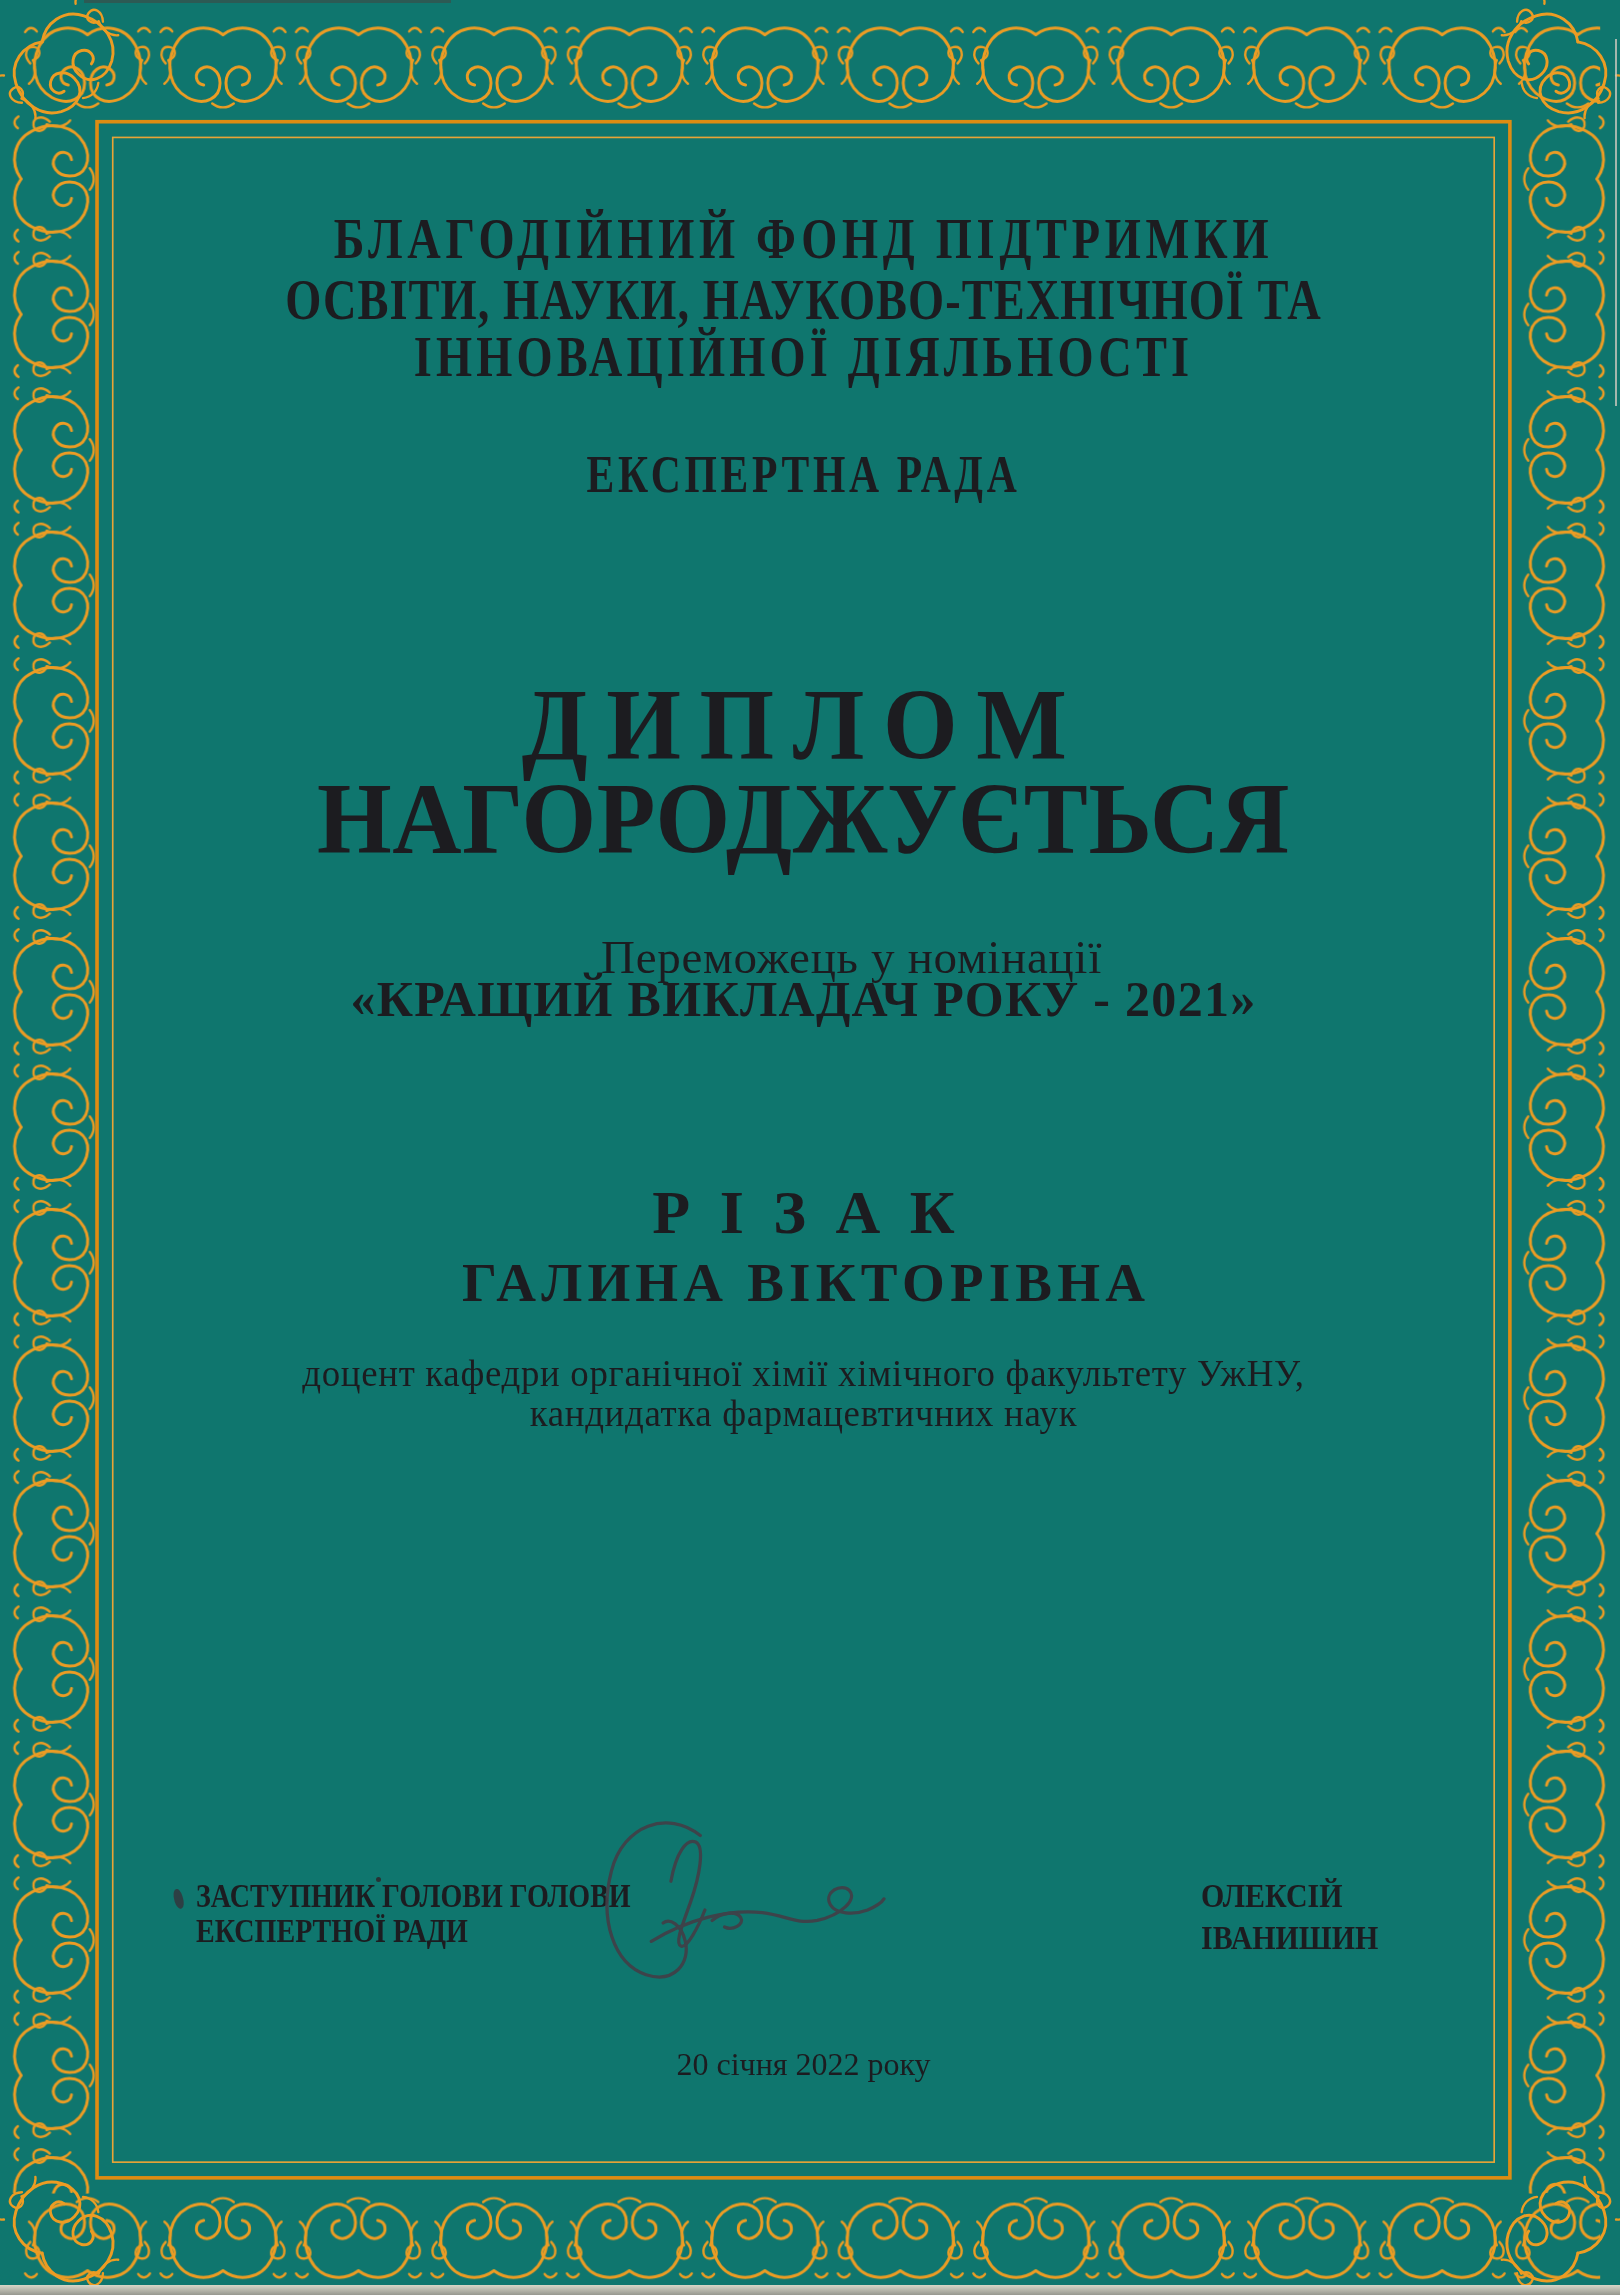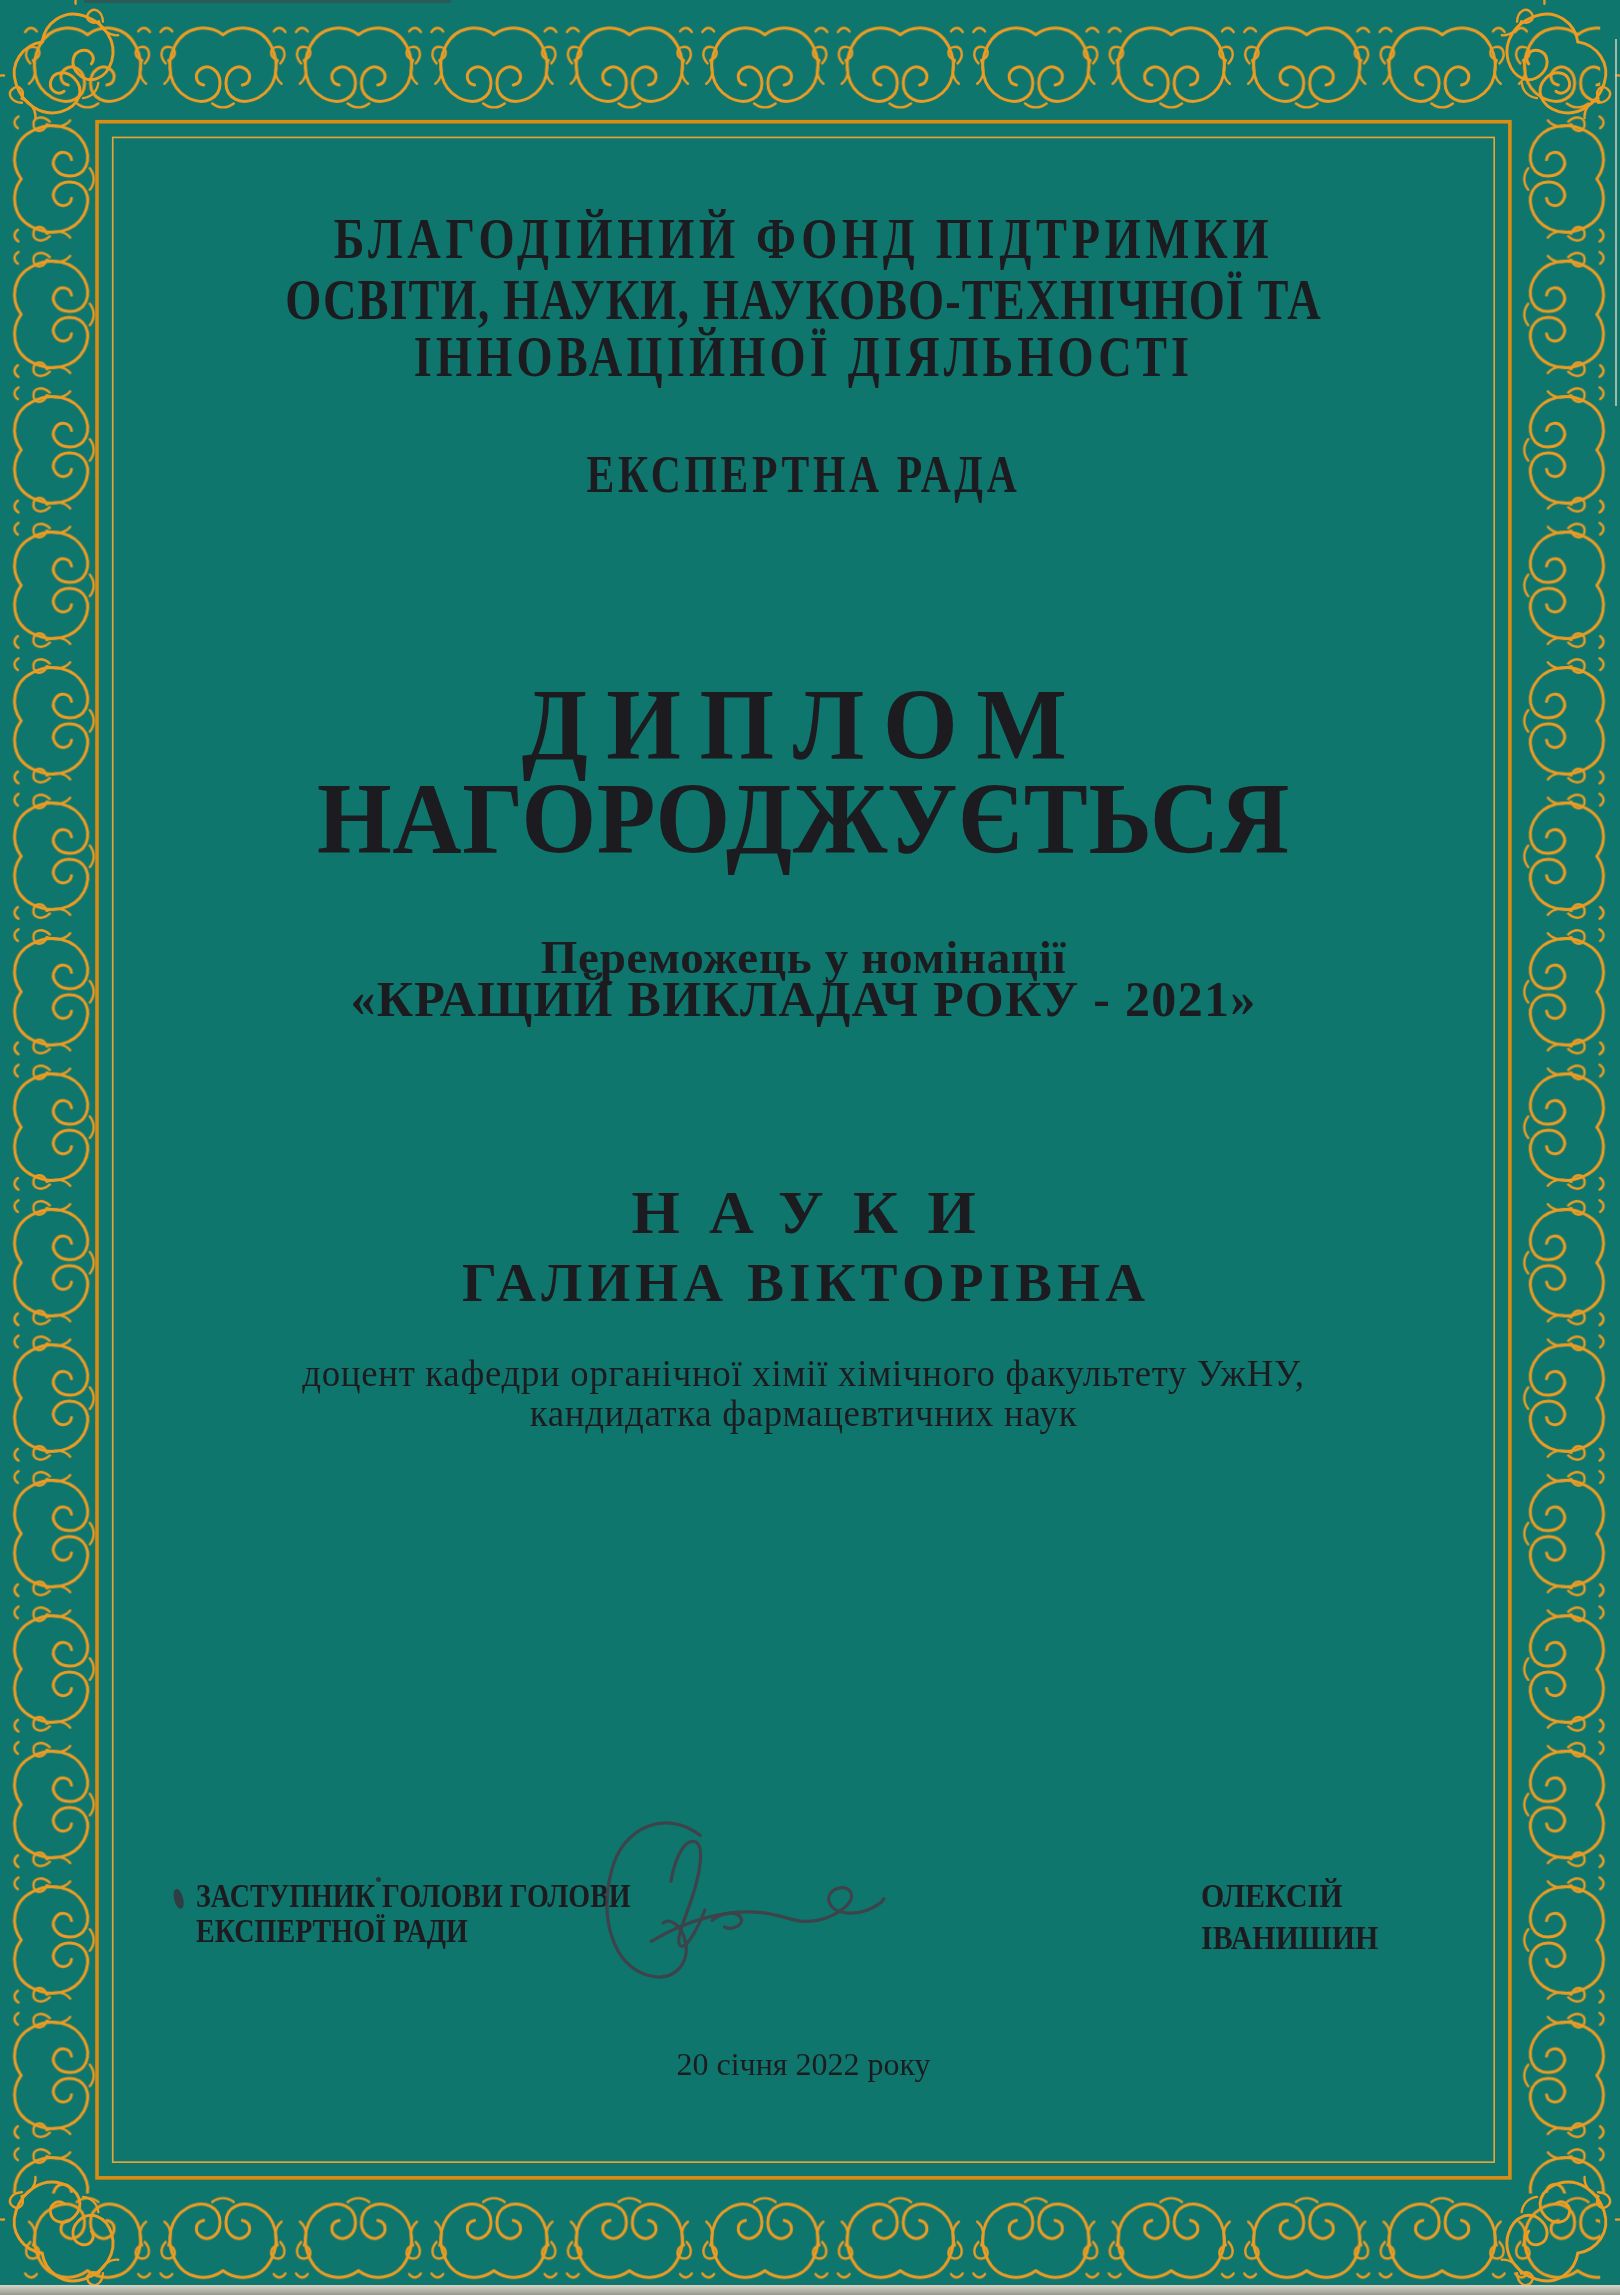--- a/index.html
+++ b/index.html
@@ -27,21 +27,21 @@
     line-height: 1;
     white-space: nowrap;
     font-weight: bold;
   }
   .org1 { top: 210px; font-size: 58px; letter-spacing: 5.9px;  transform: scaleX(0.80); }
   .org2 { top: 271px; font-size: 58px; letter-spacing: 1.3px;  transform: scaleX(0.80); }
   .org3 { top: 328px; font-size: 58px; letter-spacing: 5.2px;  transform: scaleX(0.80); }
   .council { top: 449px; font-size: 52px; letter-spacing: 4.6px; transform: scaleX(0.80); }
   .dip1 { top: 675px; font-size: 101px; letter-spacing: 19.6px; transform: scaleX(0.95); }
   .dip2 { top: 769px; font-size: 101px; letter-spacing: 0.7px;  transform: scaleX(0.95); }
-  .intro { top: 934px; font-size: 47px; font-weight: bold; letter-spacing: 0.7px; }
+  .intro { top: 934px; font-size: 47px; font-weight: normal; letter-spacing: 0.7px; padding-left: 48px; }
   .nomination { top: 974px; font-size: 50px; letter-spacing: 1.3px; }
   .surname { top: 1181px; font-size: 62px;  letter-spacing: 29.5px; text-indent: 29.5px; }
   .given   { top: 1255px; font-size: 55px; letter-spacing: 5.2px;  text-indent: 5.2px; }
   .desc1 { top: 1354px; font-size: 38px; font-weight: normal; letter-spacing: 0.7px; transform: scaleX(0.97); }
   .desc2 { top: 1394px; font-size: 38px; font-weight: normal; letter-spacing: 0.7px; transform: scaleX(0.97); }
   .date  { top: 2048px; font-size: 32px; font-weight: normal; }
   .place { top: 2098px; font-size: 37px; font-weight: normal; }
 
   .sig-left {
     position: absolute;
@@ -145,21 +145,21 @@
   <div class="line org2">ОСВІТИ, НАУКИ, НАУКОВО-ТЕХНІЧНОЇ ТА</div>
   <div class="line org3">ІННОВАЦІЙНОЇ ДІЯЛЬНОСТІ</div>
   <div class="line council">ЕКСПЕРТНА РАДА</div>
 
   <div class="line dip1">ДИПЛОМ</div>
   <div class="line dip2">НАГОРОДЖУЄТЬСЯ</div>
 
   <div class="line intro">Переможець у номінації</div>
   <div class="line nomination">«КРАЩИЙ ВИКЛАДАЧ РОКУ - 2021»</div>
 
-  <div class="line surname">НАУКИ</div>
+  <div class="line surname">РІЗАК</div>
   <div class="line given">ГАЛИНА ВІКТОРІВНА</div>
   <div class="line desc1">доцент кафедри органічної хімії хімічного факультету УжНУ,</div>
   <div class="line desc2">кандидатка фармацевтичних наук</div>
 
   <div class="sig-left">
     <div>ЗАСТУПНИК ГОЛОВИ ГОЛОВИ</div>
     <div>ЕКСПЕРТНОЇ РАДИ</div>
   </div>
 
   <svg class="sig-svg" viewBox="0 0 480 352" aria-hidden="true">

